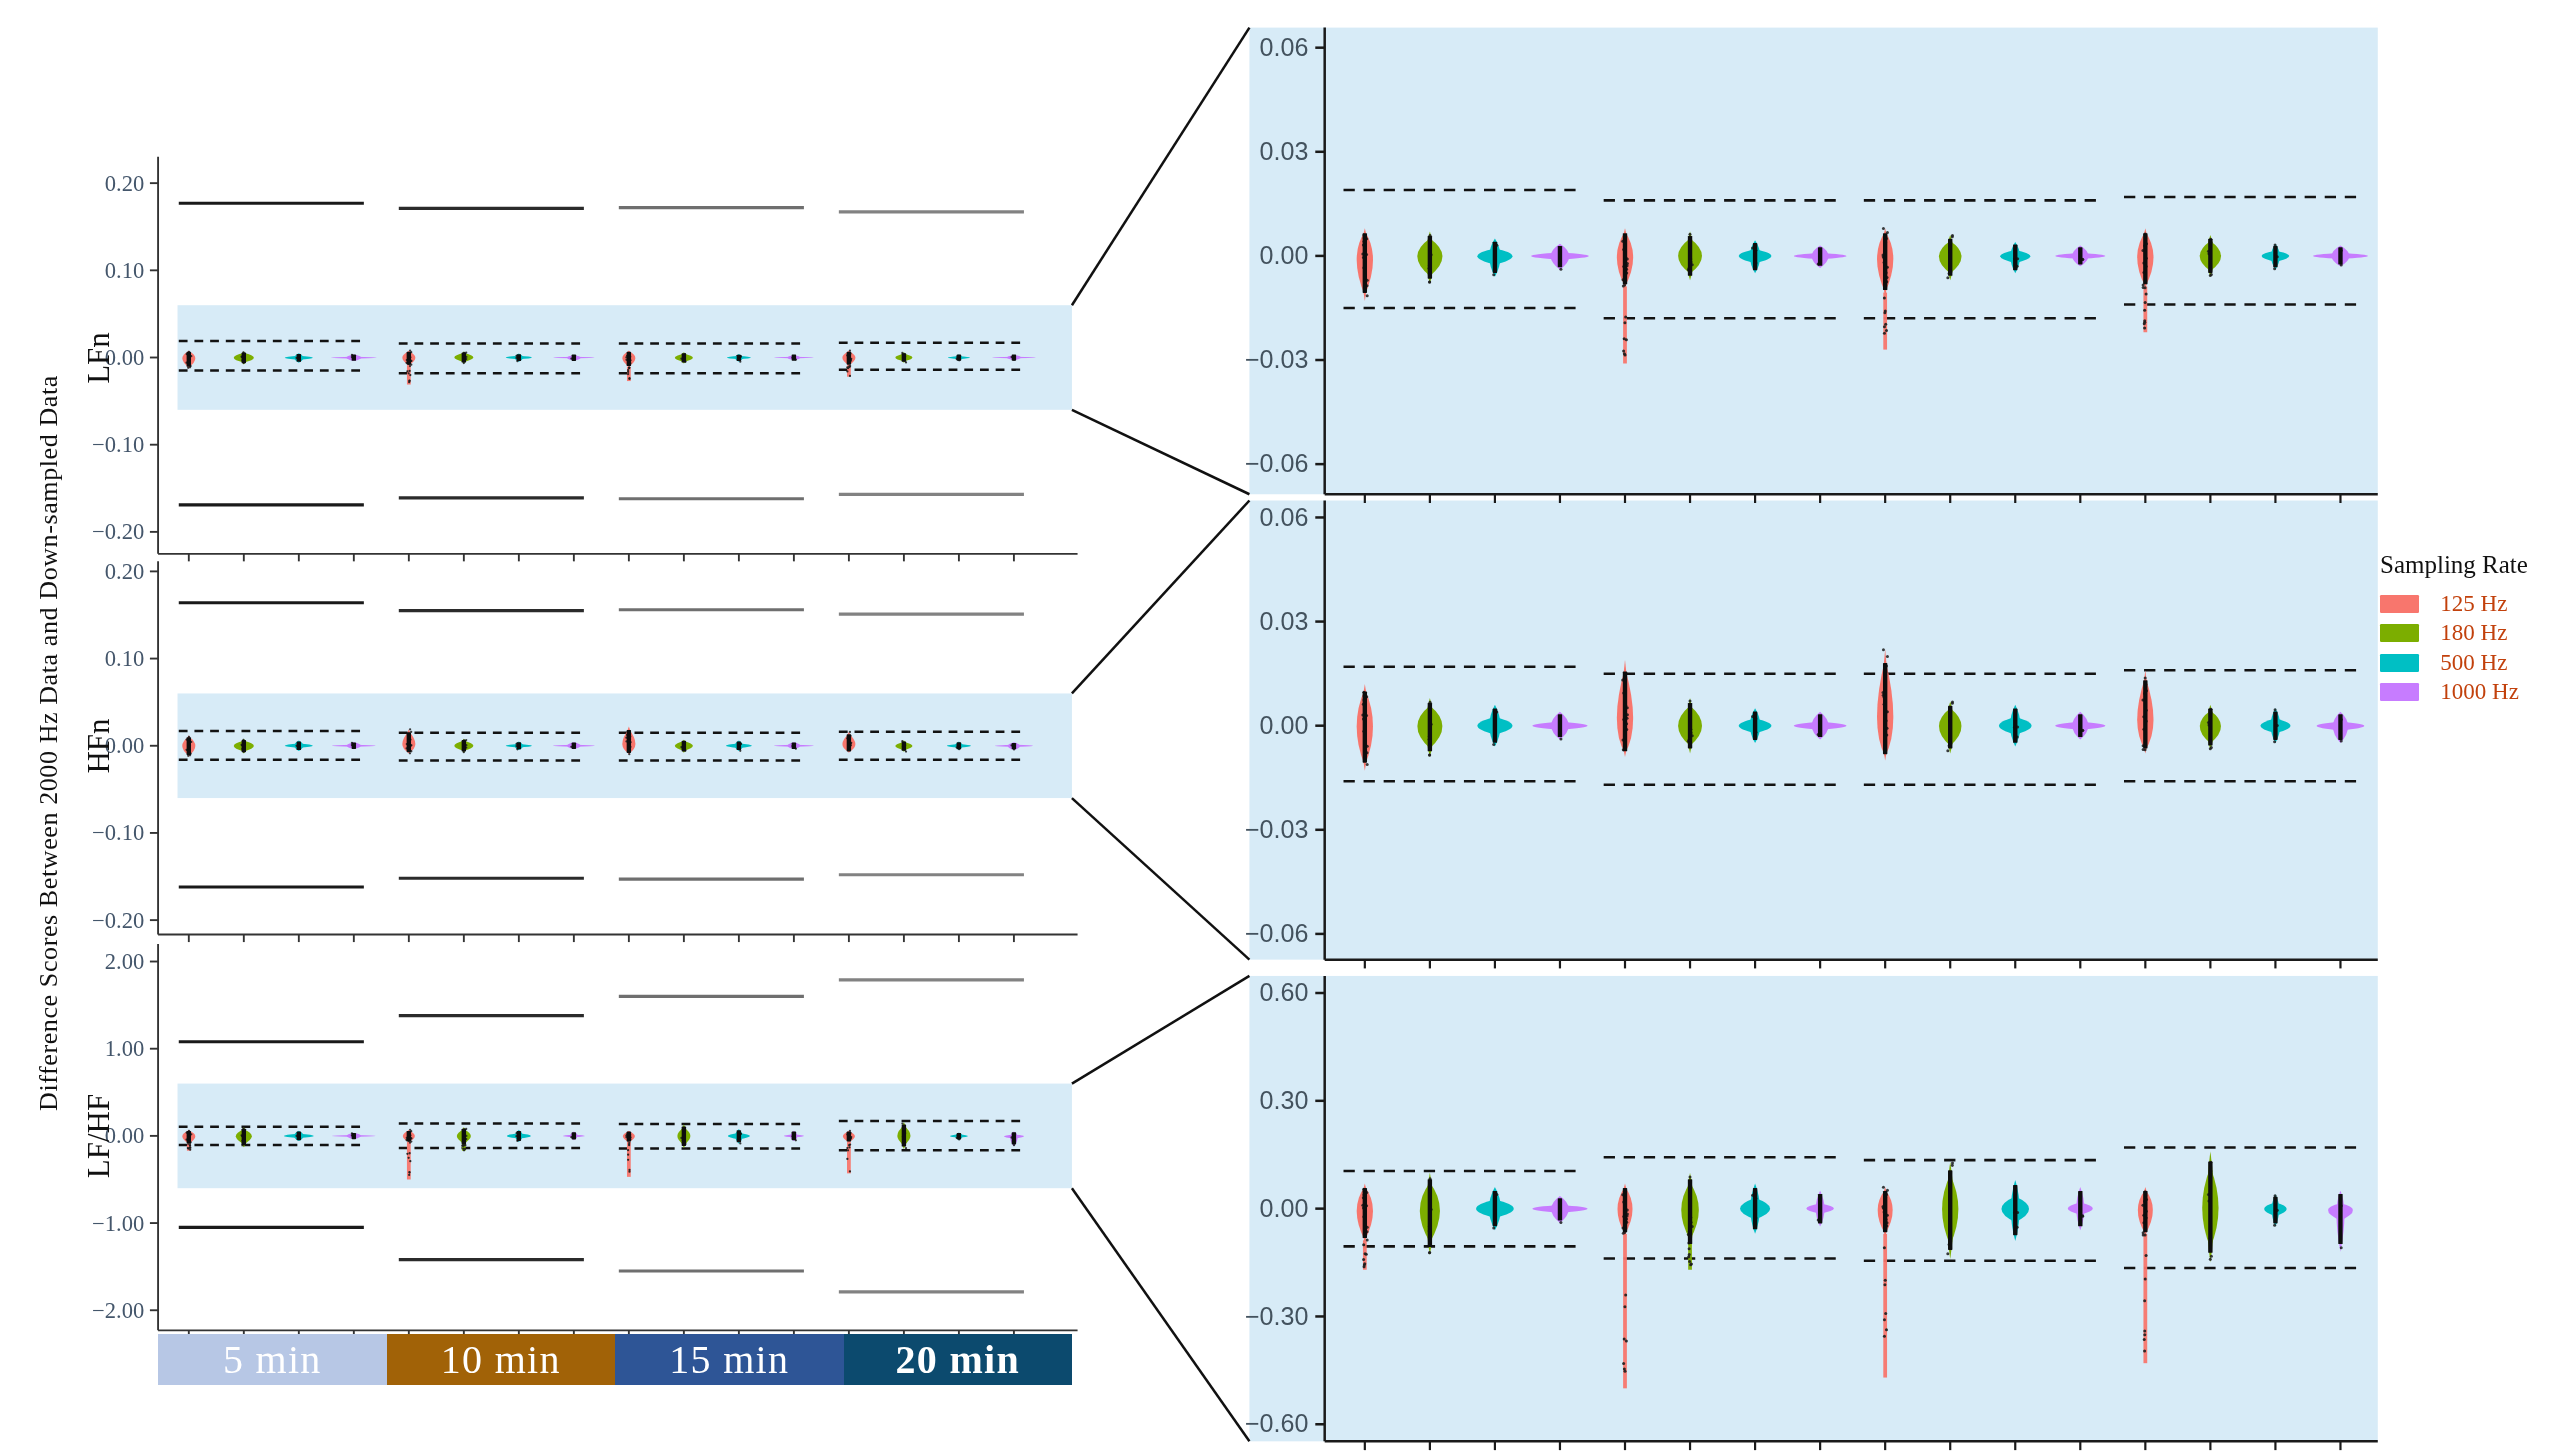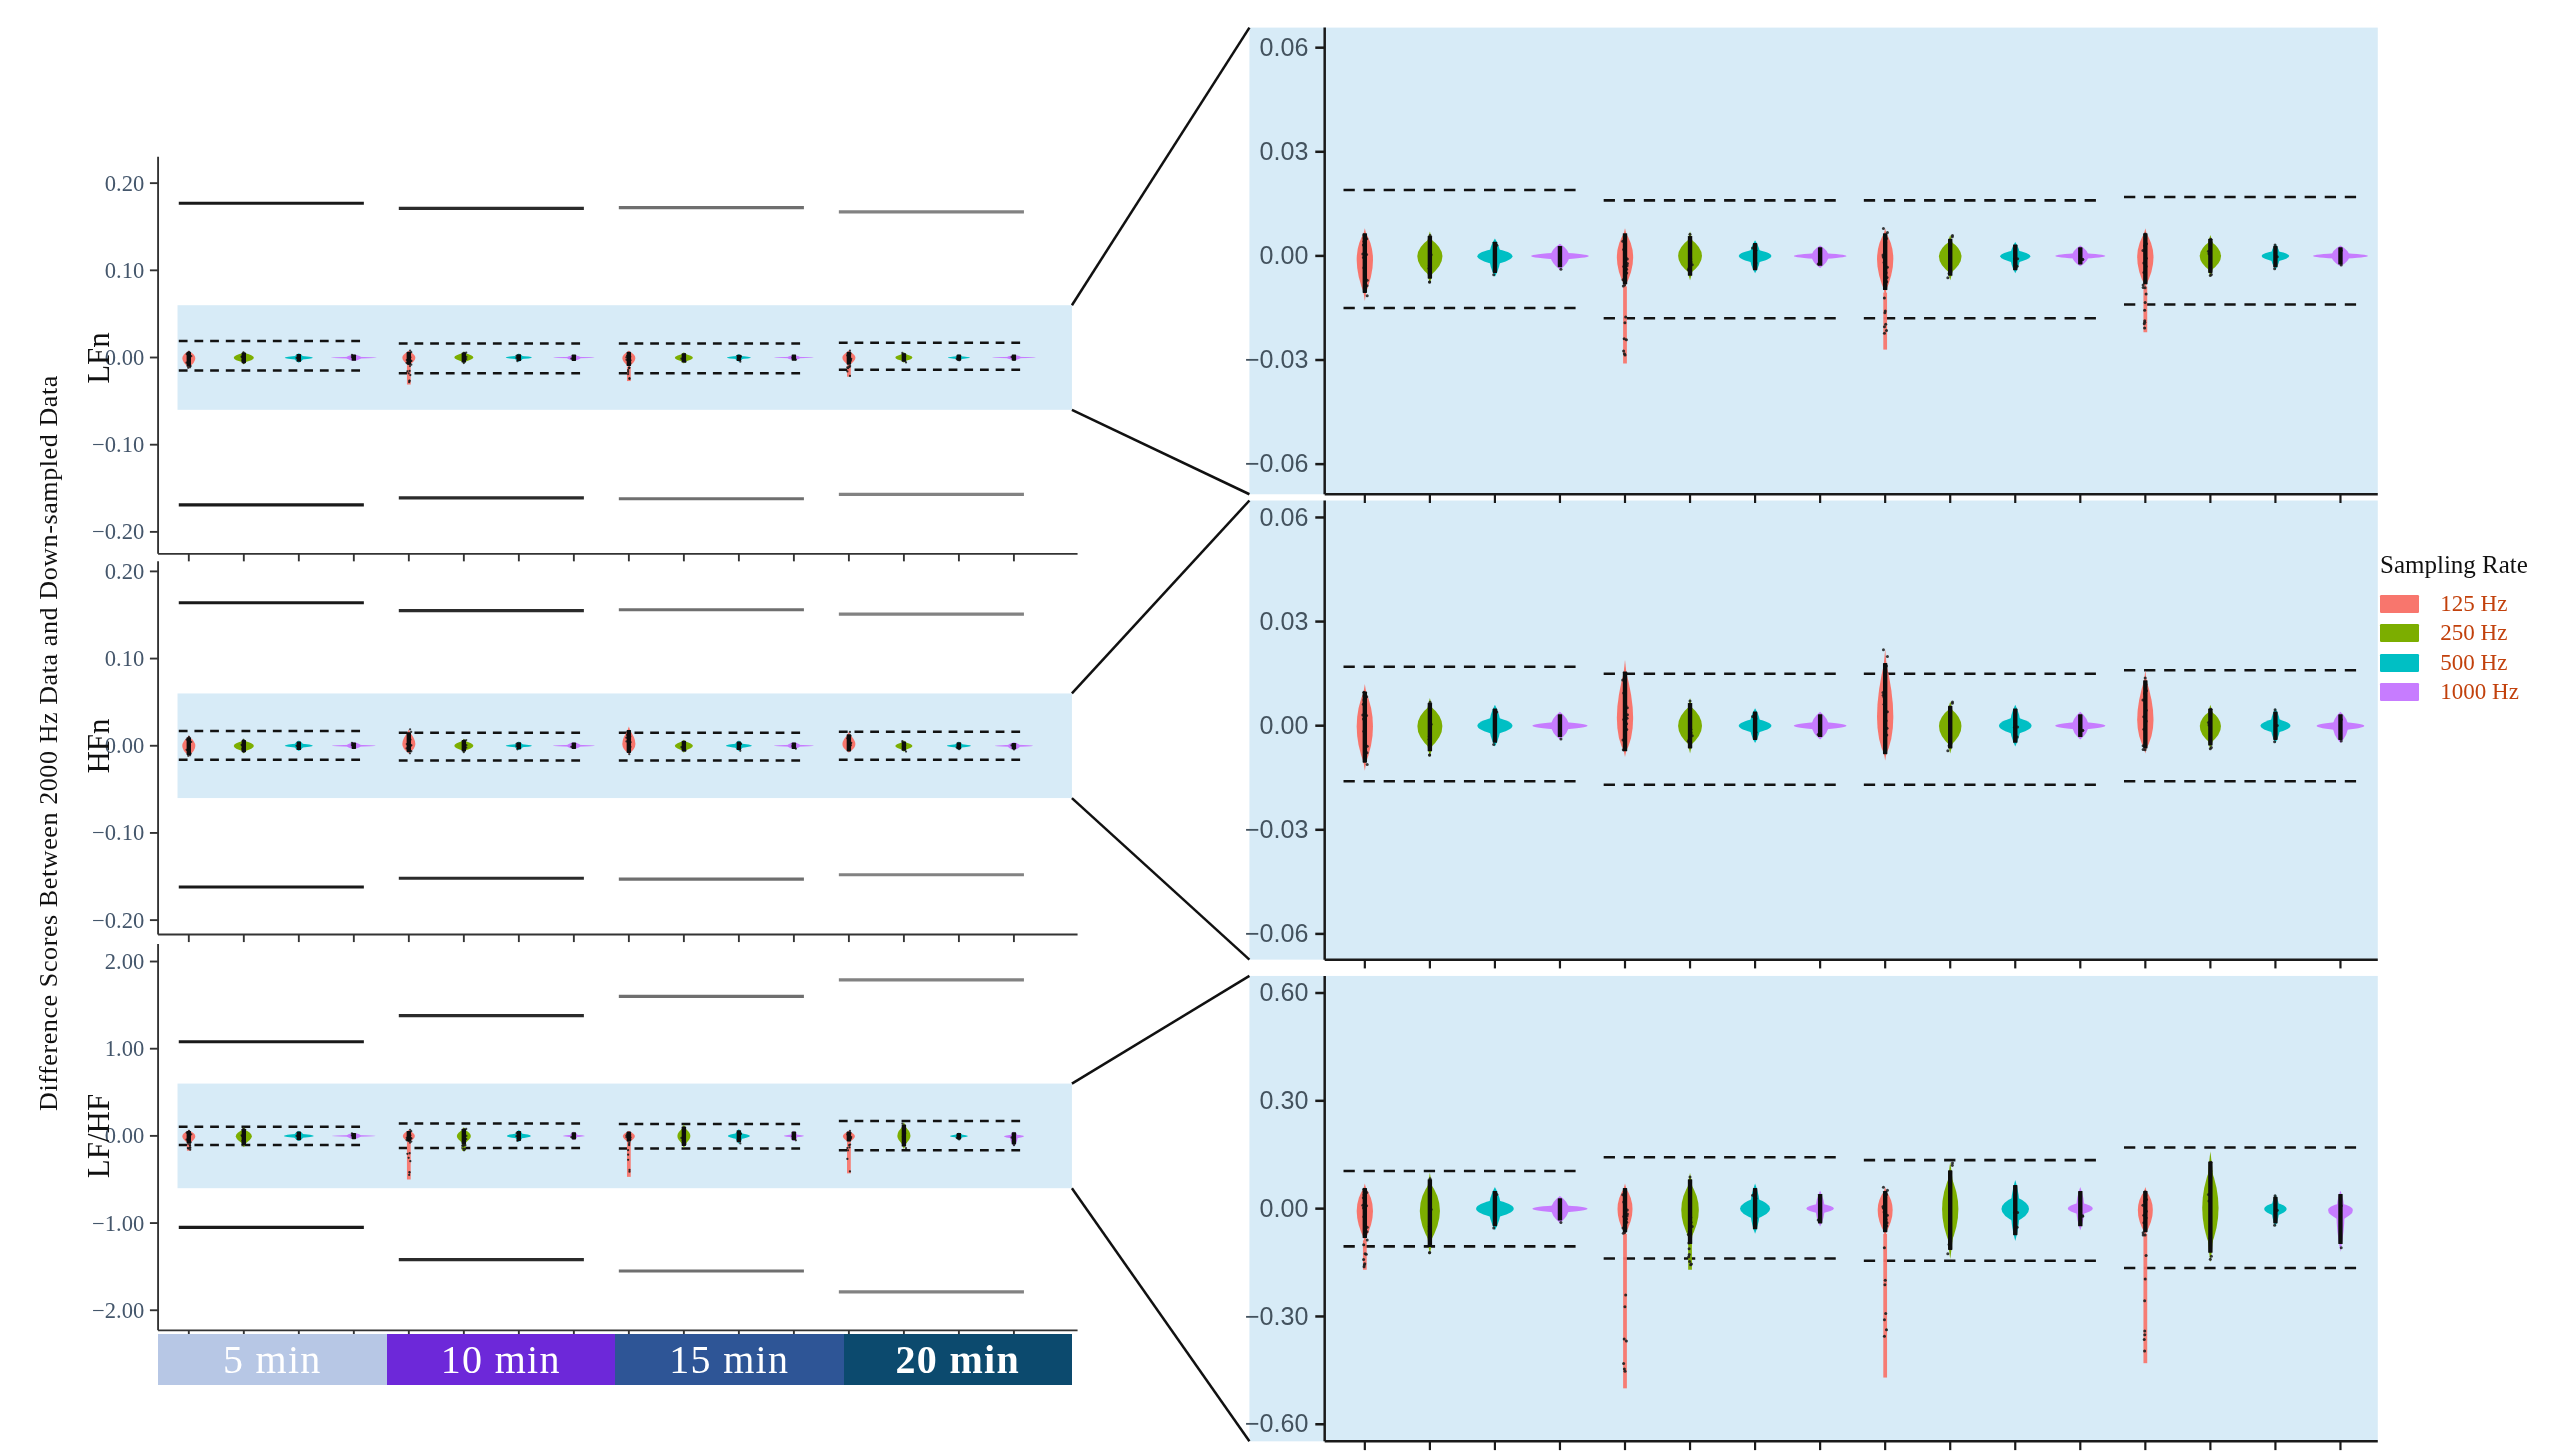--- a/index.html
+++ b/index.html
@@ -1309,35 +1309,35 @@
     </svg>
 
   <div class="ylabel">Difference Scores Between 2000 Hz Data and Down-sampled Data</div>
 
   <div class="ptitle" style="top:358px">LFn</div>
   <div class="ptitle" style="top:746px">HFn</div>
   <div class="ptitle" style="top:1136px">LF/HF</div>
 
   <div id="strip">
       <div class="seg" style="background: rgb(183, 199, 229);">5 min</div>
-      <div class="seg" style="background: #6d28d9;">10 min</div>
+      <div class="seg" style="background: #a16207;">10 min</div>
       <div class="seg" style="background: rgb(46, 85, 150);">15 min</div>
       <div class="seg" style="background: #0c4a6e; font-weight: bold;">20 min</div>
     </div>
 
   <div id="legend">
     <div class="ltitle">Sampling Rate</div>
     <div id="lrows">
         <div class="lrow">
           <div class="swatch" style="background: rgb(248, 118, 109);"></div>
           <div class="llabel">125 Hz</div>
         </div>
         <div class="lrow">
           <div class="swatch" style="background: rgb(124, 174, 0);"></div>
-          <div class="llabel">250 Hz</div>
+          <div class="llabel">180 Hz</div>
         </div>
         <div class="lrow">
           <div class="swatch" style="background: rgb(0, 191, 196);"></div>
           <div class="llabel">500 Hz</div>
         </div>
         <div class="lrow">
           <div class="swatch" style="background: rgb(199, 124, 255);"></div>
           <div class="llabel">1000 Hz</div>
         </div>
       </div>

